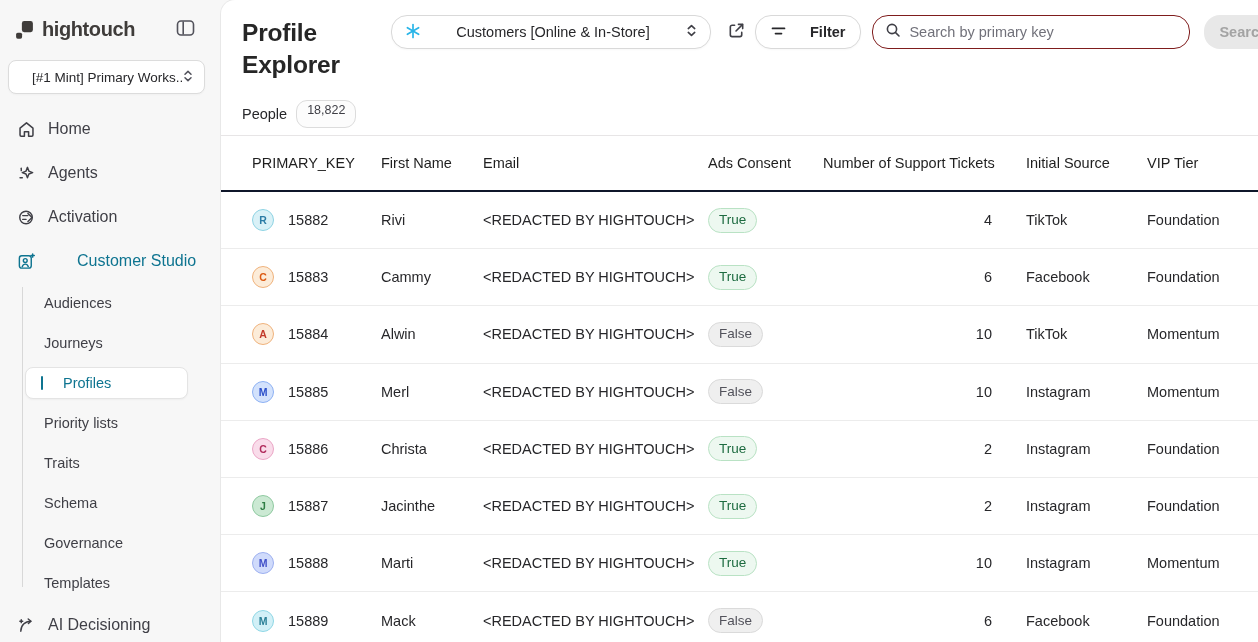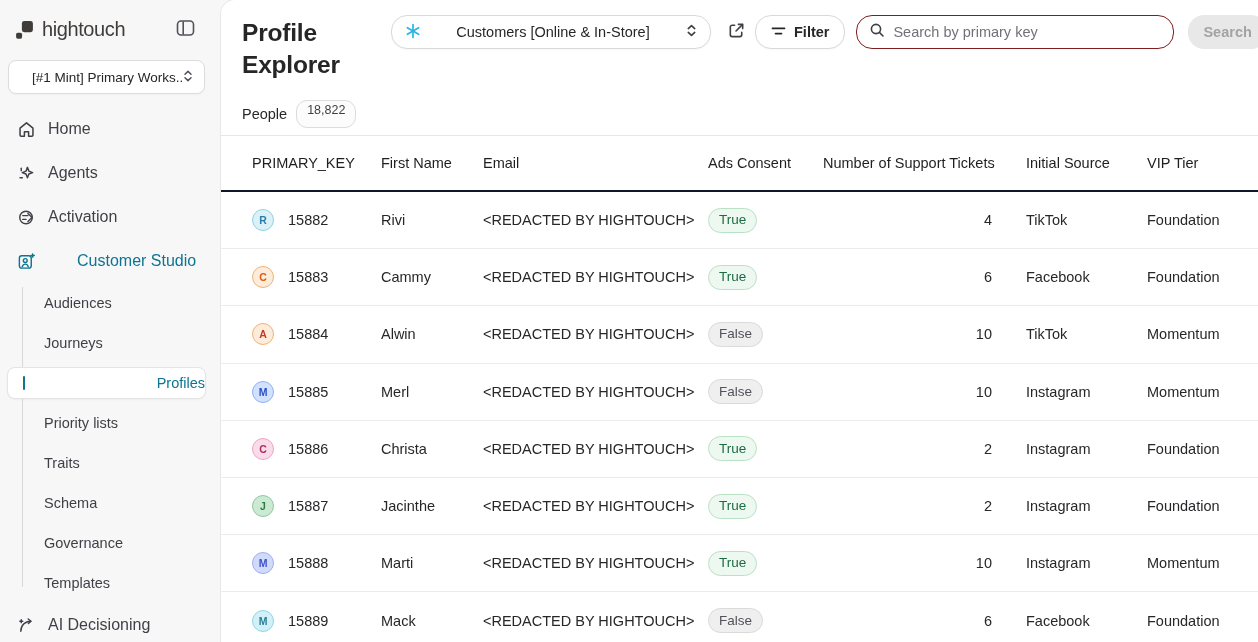--- a/index.html
+++ b/index.html
@@ -17,21 +17,21 @@
     padding:14px 0 0 0;
     position:relative;
     overflow:hidden;
   }
   .sidebar-top {
     display:flex; align-items:center; justify-content:space-between;
     padding:0 16px 0 14px; height:30px; margin-bottom:16px;
   }
   .logo-wrap { display:flex; align-items:center; gap:7px; }
   .logo-mark svg { display:block; }
-  .logo-text { font-size:20px; font-weight:400; color:#3f3c3a; letter-spacing:-0.4px; }
+  .logo-text { font-size:20px; font-weight:700; color:#3f3c3a; letter-spacing:-0.4px; }
   .collapse-btn { background:none; border:none; cursor:pointer; color:#52525b; display:flex; padding:2px; }
   .workspace-btn {
     margin:0 8px; width:197px; height:34px;
     background:#fff; border:1px solid #dcdcdc; border-radius:8px;
     display:flex; align-items:center; justify-content:space-between;
     padding:0 10px 0 23px; cursor:pointer;
     font-size:13.5px; font-weight:500; color:#27272a;
     box-shadow:0 1px 2px rgba(0,0,0,0.03);
   }
   .workspace-label { white-space:nowrap; overflow:hidden; }
@@ -48,25 +48,24 @@
   .subnav::before {
     content:""; position:absolute; left:22px; top:4px; bottom:16px;
     width:1px; background:#d8d8d8;
   }
   .subnav-item {
     height:40px; display:flex; align-items:center;
     padding-left:44px; cursor:pointer; position:relative;
     font-size:14.5px; font-weight:500; color:#3f3f46;
   }
   .subnav-item.active {
-    height:32px; margin:4px 7px; padding-left:37px;
+    height:32px; margin:4px 25px; padding-left:37px;
     background:#fff; border:1px solid #e4e4e4; border-radius:8px;
     color:#0e7490; box-shadow:0 1px 2px rgba(0,0,0,0.04);
     z-index:1;
-    justify-content:flex-end;
   }
   .subnav-item.active::before {
     content:""; position:absolute; left:14.5px; top:8px;
     width:2.5px; height:14px; border-radius:2px; background:#0e7490;
   }
   
   .gutter { width:8px; min-width:8px; }
   .card {
     flex:1; height:642px; background:#ffffff;
     border-top-left-radius:14px;
@@ -86,21 +85,21 @@
     border:1px solid #d9d9d9; border-radius:16px;
     display:flex; align-items:center; gap:10px; padding:0 12px 0 13px;
     cursor:pointer; margin-left:21px;
     box-shadow:0 1px 2px rgba(0,0,0,0.03);
   }
   .model-select .model-label { flex:1; font-size:14.5px; color:#27272a; white-space:nowrap; overflow:hidden; }
   .icon-btn { background:none; border:none; cursor:pointer; color:#3f3f46; display:flex; align-items:center; margin-left:14px; padding:2px; }
   .filter-btn {
     height:34px; margin-left:7px; background:#fff;
     border:1px solid #d9d9d9; border-radius:16px;
-    display:flex; align-items:center; gap:8px; padding:0 15px;
+    display:flex; align-items:center; gap:24px; padding:0 15px;
     font-size:14.5px; font-weight:600; color:#27272a; cursor:pointer;
     box-shadow:0 1px 2px rgba(0,0,0,0.03);
   }
   .search-box {
     width:318px; height:34px; margin-left:11px;
     border:1px solid #7f1d1d; border-radius:16px;
     display:flex; align-items:center; gap:8px; padding:0 12px;
     background:#fff;
   }
   .search-box input {

